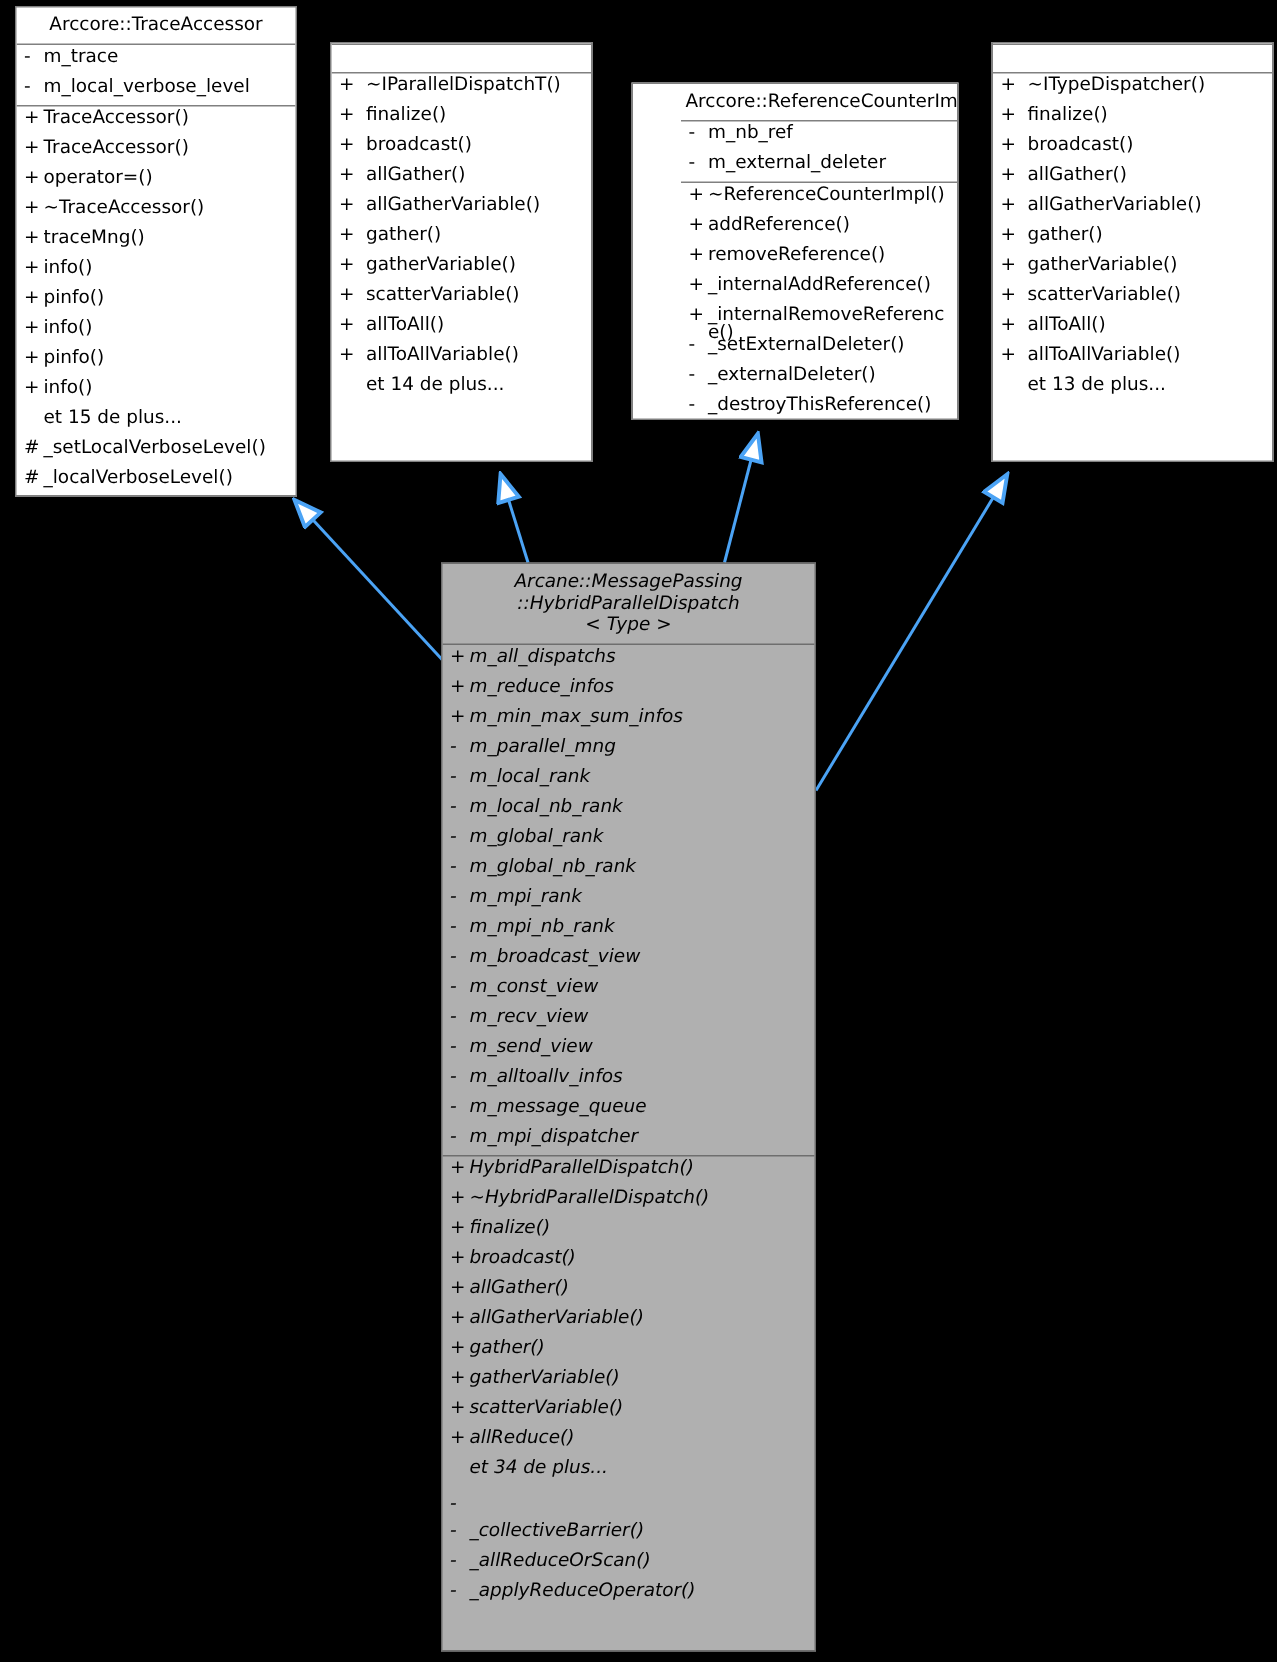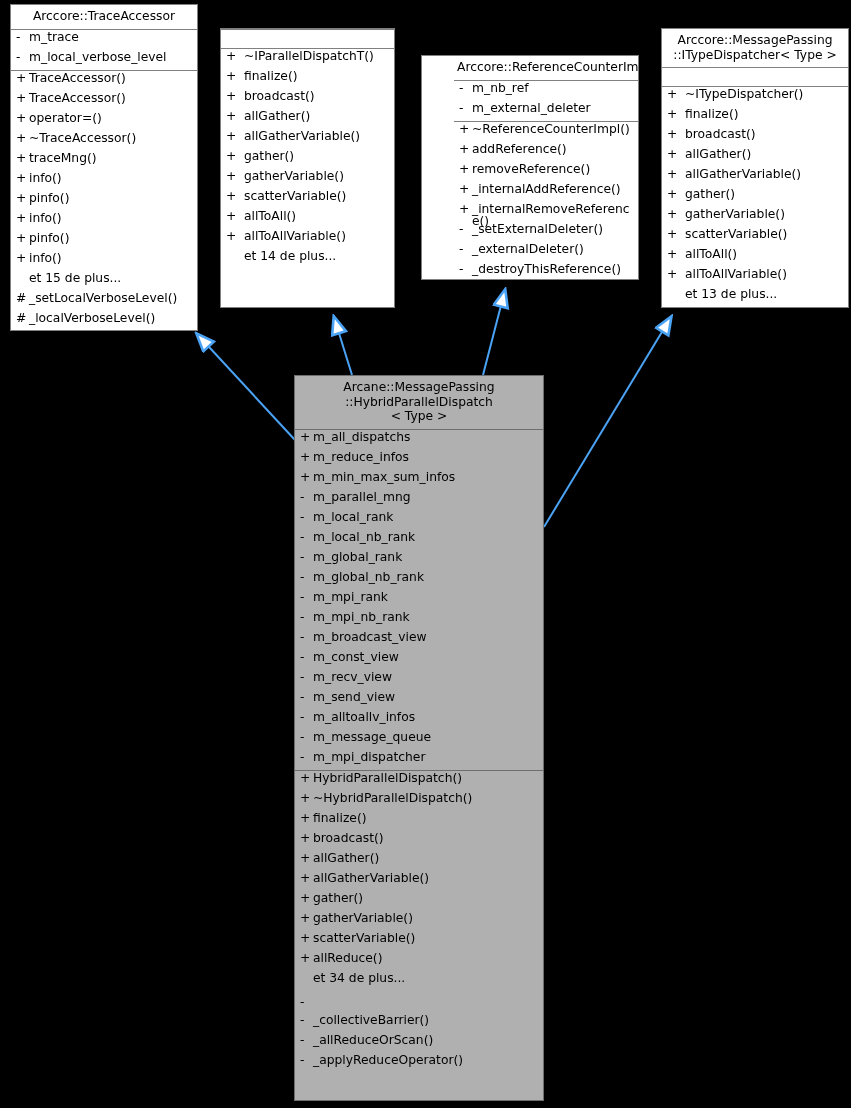--- a/index.html
+++ b/index.html
@@ -273,22 +273,20 @@
         <span class="mname">_externalDeleter()</span>
       </div>
       <div class="member m-row">
         <span class="vis">-</span>
         <span class="mname">_destroyThisReference()</span>
       </div>
     </div>
   </div>
 
   <div class="uml-box" style="left:657px; top:28px; width:188px; height:280px;">
-    <div class="box-title">Arccore::MessagePassing
-::ITypeDispatcher&lt; Type &gt;</div>
     <div class="divider"></div>
     <div class="section empty"></div>
     <div class="divider"></div>
     <div class="section">
       <div class="member m-row">
         <span class="vis wide">+</span>
         <span class="mname">~ITypeDispatcher()</span>
       </div>
       <div class="member m-row">
         <span class="vis wide">+</span>
@@ -326,21 +324,21 @@
         <span class="vis wide">+</span>
         <span class="mname">allToAllVariable()</span>
       </div>
       <div class="member m-row none">
         <span class="vis wide"></span>
         <span class="mname">et 13 de plus...</span>
       </div>
     </div>
   </div>
 
-  <div class="uml-box main" style="left:290px; top:375px; width:250px; height:726px;">
+  <div class="uml-box main" style="left:290px; top:375px; width:250px; height:726px;font-style:italic;">
     <div class="box-title">Arcane::MessagePassing
 ::HybridParallelDispatch
 &lt; Type &gt;</div>
     <div class="divider"></div>
     <div class="section">
       <div class="member m-row">
         <span class="vis">+</span>
         <span class="mname">m_all_dispatchs</span>
       </div>
       <div class="member m-row">

